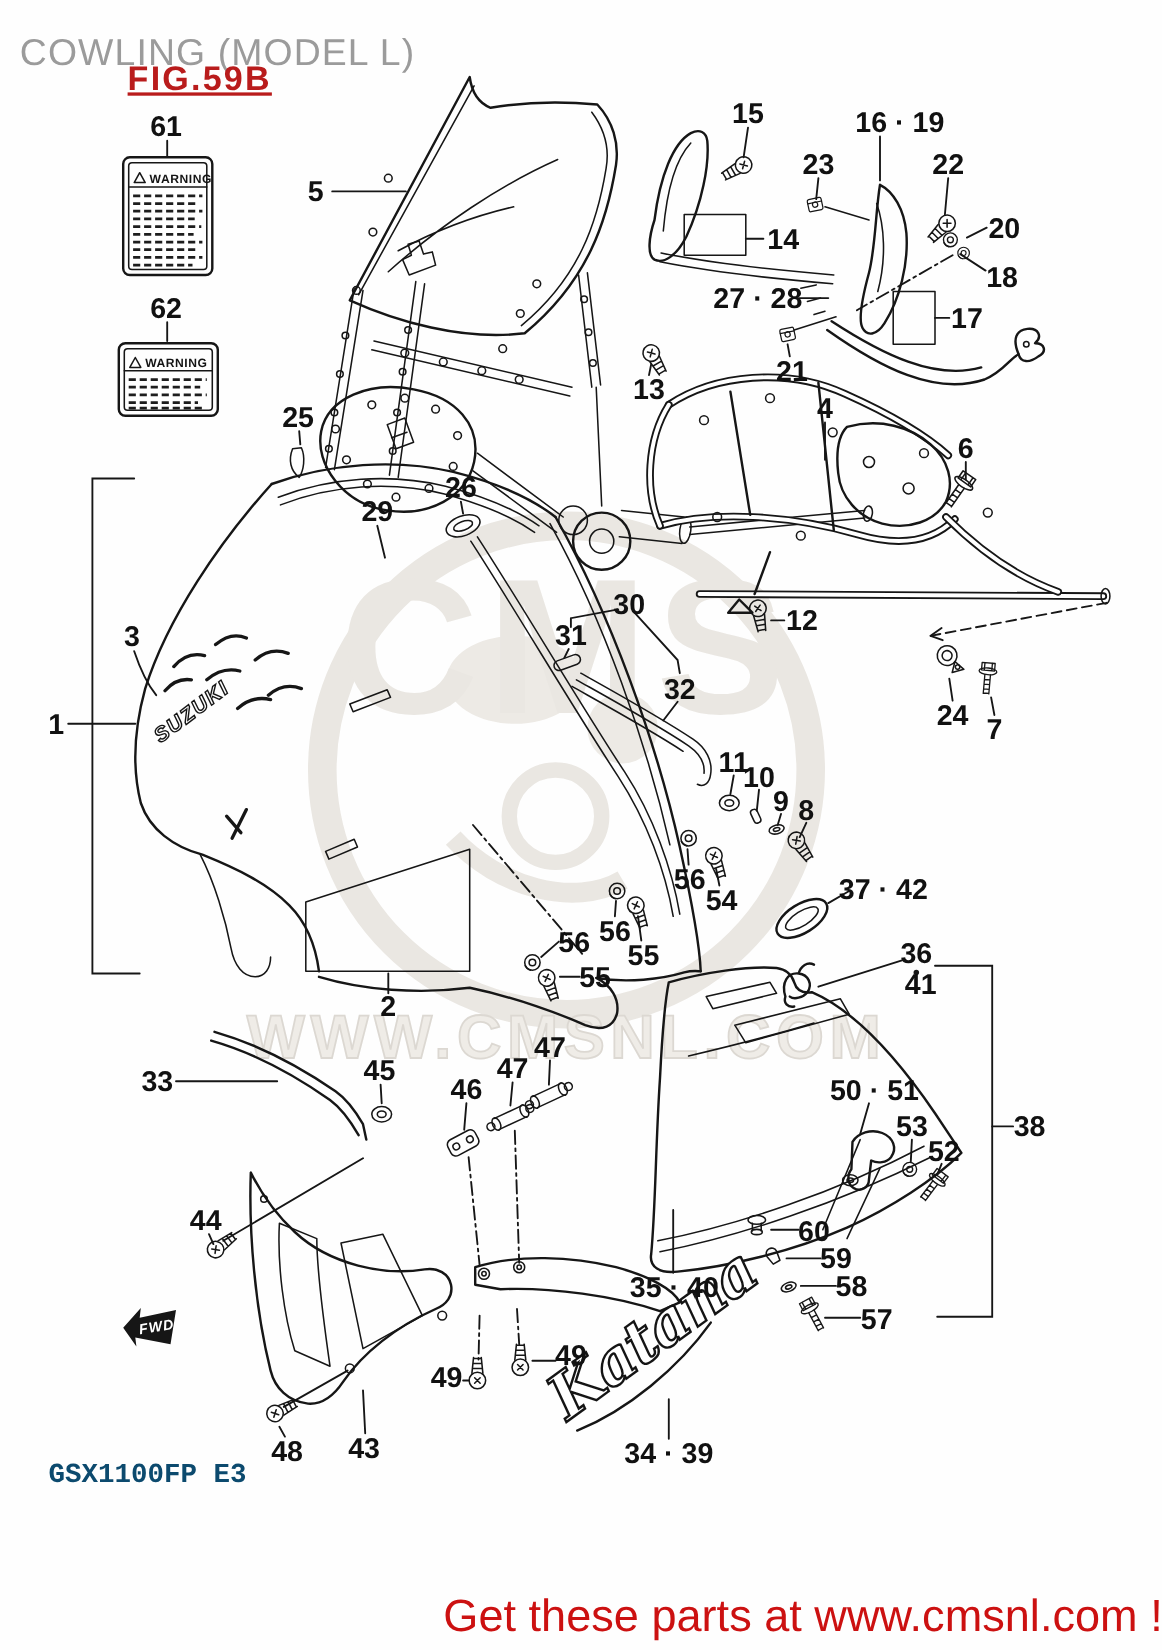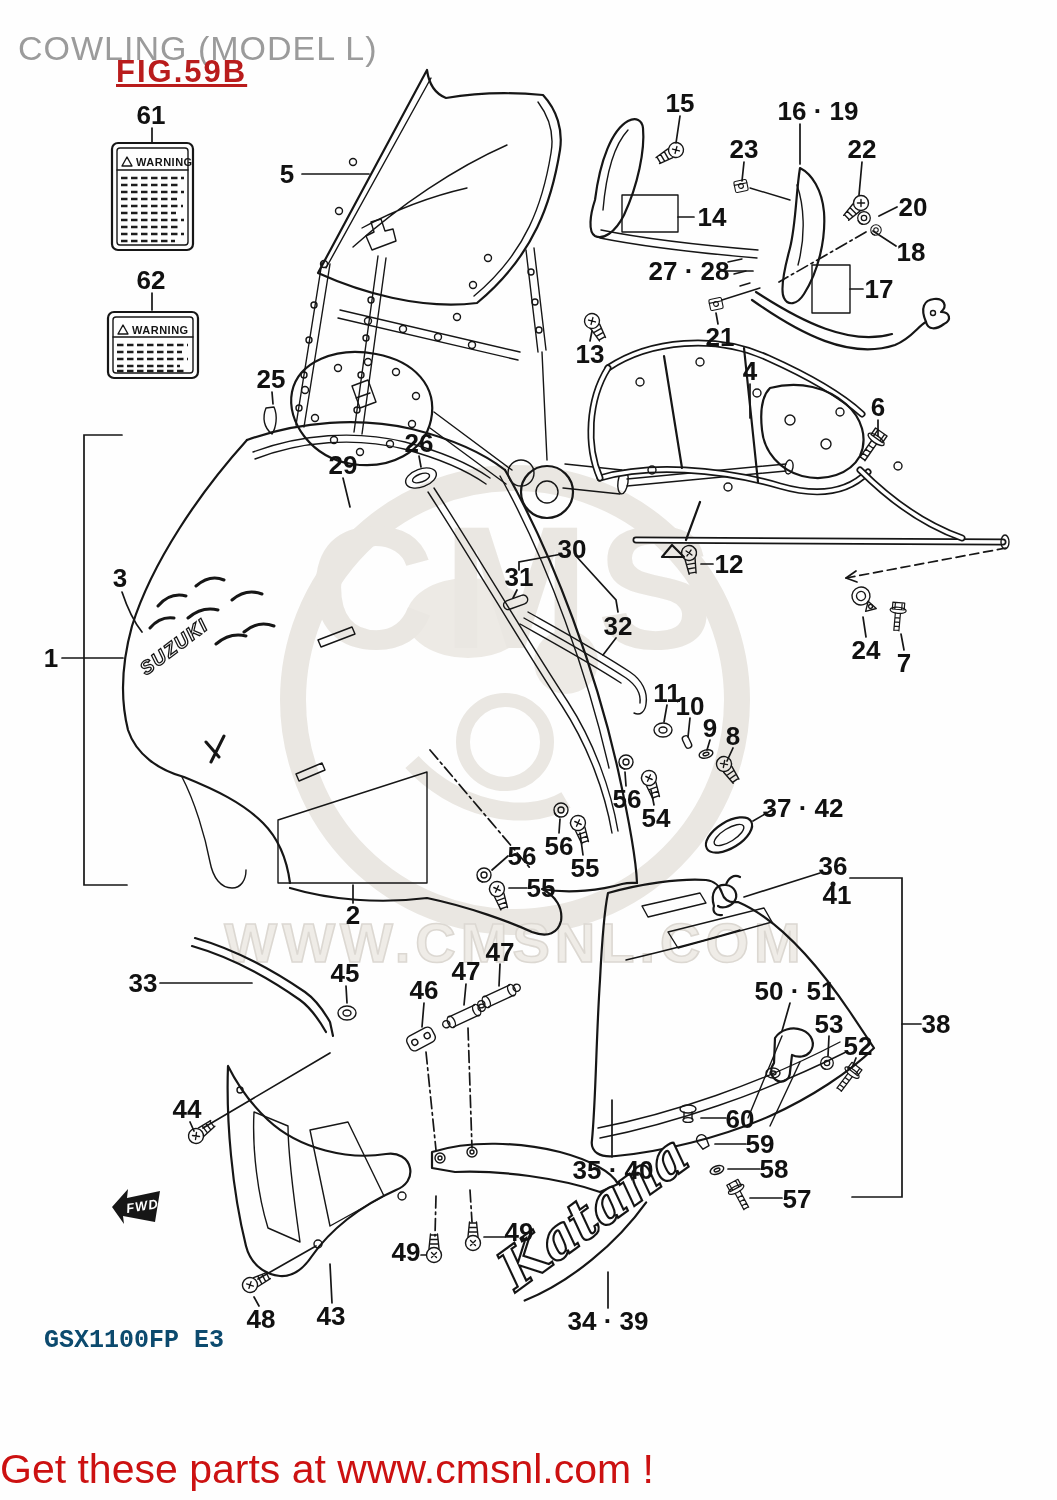--- a/index.html
+++ b/index.html
@@ -4,21 +4,21 @@
 <style>
   html,body{margin:0;padding:0;background:#fff;}
   .stage{position:relative;width:1057px;height:1500px;background:#fefefe;overflow:hidden;
          font-family:"Liberation Sans",sans-serif;}
   .title{position:absolute;left:18px;top:29px;font:400 34px "Liberation Sans",sans-serif;
          color:#9b9b9b;letter-spacing:1px;white-space:nowrap;z-index:3;}
   .fig{position:absolute;left:116px;top:54px;font:900 31px "Liberation Sans",sans-serif;
        color:#b91c1c;letter-spacing:2px;z-index:4;text-decoration:underline;}
   .model{position:absolute;left:44px;top:1326px;font:700 25px "Liberation Mono",monospace;
          color:#0c4a6e;z-index:3;}
-  .banner{position:absolute;left:0;top:1446px;width:100%;text-align:left;
+  .banner{position:absolute;left:0;top:1446px;width:100%;text-align:right;
           font:400 41px "Liberation Sans",sans-serif;color:#cc1111;z-index:3;cursor:pointer;}
   svg.art{position:absolute;left:0;top:0;z-index:2;}
   .k{stroke:#161616;fill:none;stroke-width:2.2;stroke-linecap:round;stroke-linejoin:round;}
   .k1{stroke:#161616;fill:none;stroke-width:1.4;stroke-linecap:round;stroke-linejoin:round;}
   .k3{stroke:#161616;fill:none;stroke-width:3;stroke-linecap:round;stroke-linejoin:round;}
   .ld{stroke:#161616;fill:none;stroke-width:1.7;stroke-linecap:round;}
   .dash{stroke-dasharray:9 5;}
   .ddot{stroke-dasharray:12 4 2.5 4;}
   .fill{fill:#161616;stroke:none;}
   .tube{stroke:#161616;fill:none;stroke-width:7;stroke-linecap:round;stroke-linejoin:round;}

